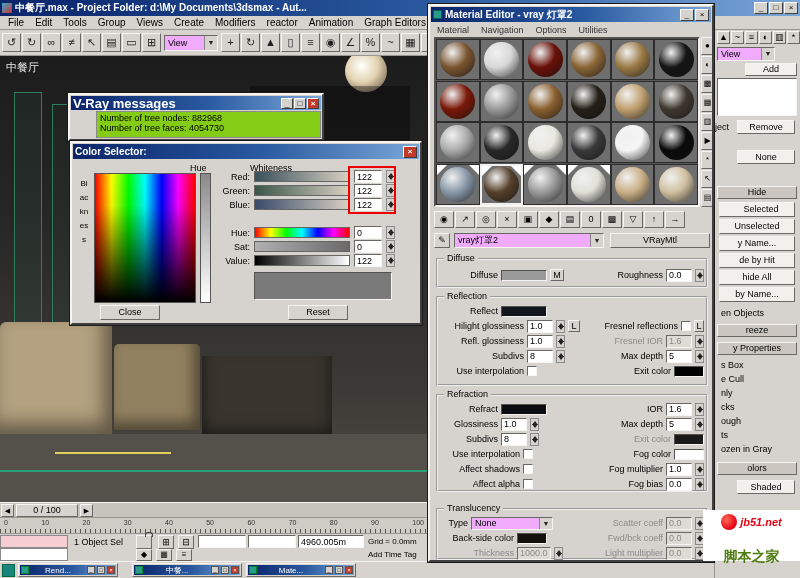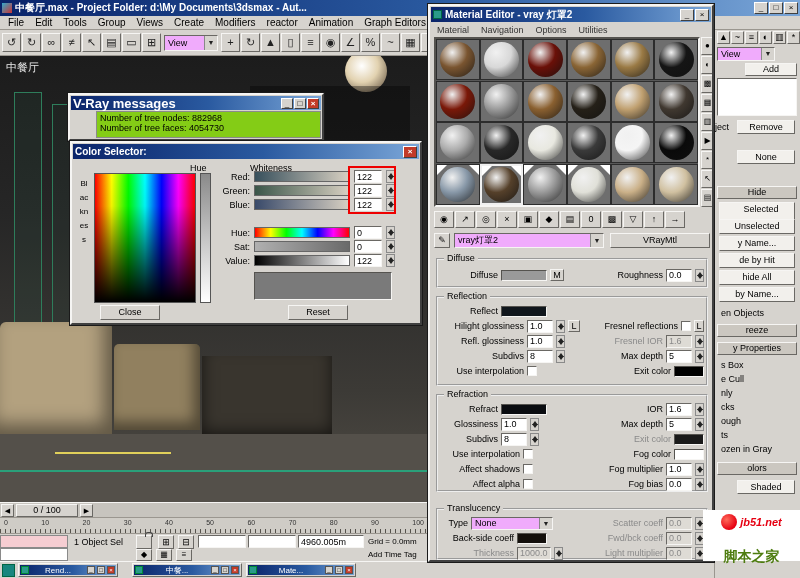--- a/index.html
+++ b/index.html
@@ -518,21 +518,21 @@
         <span class="dd" style="width:82px;height:13px;">
           <span>None</span>
           <span class="arrow" style="line-height:11px;">▼</span>
         </span>
         <span class="spacer"></span>
         <span class="plabel dis">Scatter coeff</span>
         <span class="num dis" style="width:26px;">0.0</span>
         <span class="spin"></span>
       </div>
       <div class="prow" style="top:21px;">
-        <span class="plabel" style="width:74px;">Back-side coeff</span>
+        <span class="plabel" style="width:74px;">Back-side color</span>
         <span class="swatch" style="width:30px;background:#14100c;"></span>
         <span class="spacer"></span>
         <span class="plabel dis">Fwd/bck coeff</span>
         <span class="num dis" style="width:26px;">0.0</span>
         <span class="spin"></span>
       </div>
       <div class="prow" style="top:36px;">
         <span class="plabel dis" style="width:74px;">Thickness</span>
         <span class="num dis" style="width:34px;">1000.0</span>
         <span class="spin"></span>
@@ -556,21 +556,21 @@
     <span class="abs dd" style="left:2px;top:17px;width:58px;height:14px;">
       <span>View</span>
       <span class="arrow" style="line-height:12px;">▼</span>
     </span>
     <span class="abs btn white" style="left:30px;top:33px;width:52px;height:13px;line-height:11px;">Add</span>
     <span class="abs field" style="left:2px;top:48px;width:80px;height:38px;"></span>
     <span class="abs cpitem" style="left:0;top:92px;">ject</span>
     <span class="abs btn white" style="left:22px;top:90px;width:58px;height:14px;line-height:12px;">Remove</span>
     <span class="abs btn white" style="left:22px;top:120px;width:58px;height:14px;line-height:12px;">None</span>
     <span class="abs cph" style="left:2px;top:156px;width:80px;">Hide</span>
-    <span class="abs btn white" style="left:4px;top:172px;width:76px;height:32px;line-height:13px;padding-left:8px;">Selected</span>
+    <span class="abs btn white" style="left:4px;top:172px;width:76px;height:15px;line-height:13px;padding-left:8px;">Selected</span>
     <span class="abs btn white" style="left:4px;top:189px;width:76px;height:15px;line-height:13px;">Unselected</span>
     <span class="abs btn white" style="left:4px;top:206px;width:76px;height:15px;line-height:13px;">y Name...</span>
     <span class="abs btn white" style="left:4px;top:223px;width:76px;height:15px;line-height:13px;">de by Hit</span>
     <span class="abs btn white" style="left:4px;top:240px;width:76px;height:15px;line-height:13px;">hide All</span>
     <span class="abs btn white" style="left:4px;top:257px;width:76px;height:15px;line-height:13px;">by Name...</span>
     <span class="abs cpitem" style="left:6px;top:278px;">en Objects</span>
     <span class="abs cph" style="left:2px;top:294px;width:80px;">reeze</span>
     <span class="abs cph" style="left:2px;top:312px;width:80px;">y Properties</span>
     <span class="abs cpitem" style="left:6px;top:330px;">s Box</span>
     <span class="abs cpitem" style="left:6px;top:344px;">e Cull</span>

